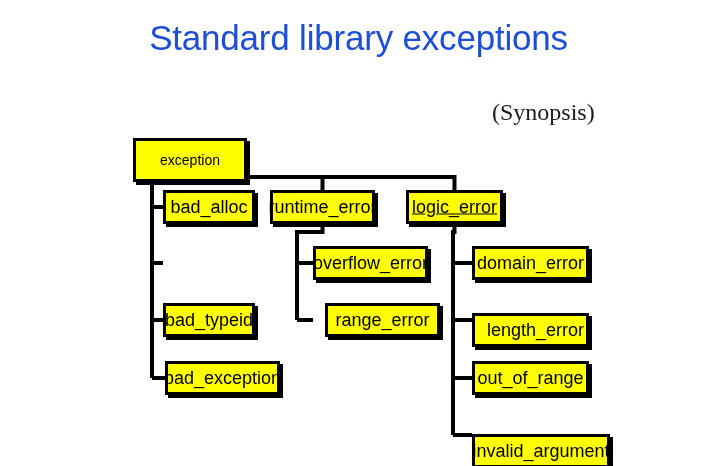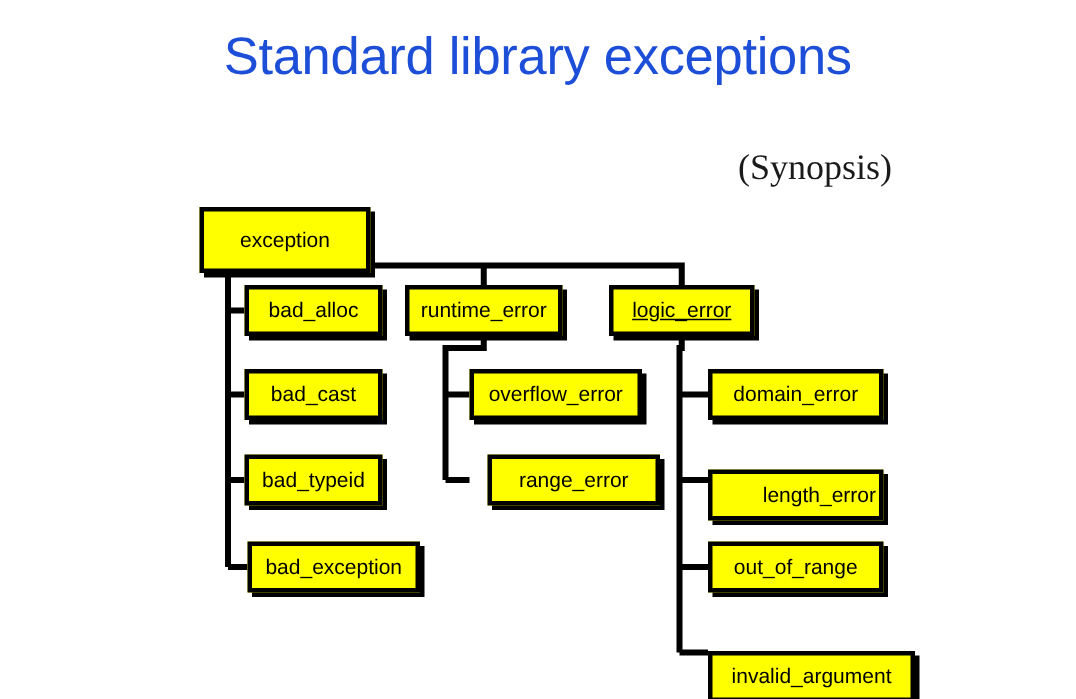--- a/index.html
+++ b/index.html
@@ -66,21 +66,21 @@
     position: absolute;
     box-sizing: border-box;
     background: #ffff00;
     border: 3px solid #000000;
     box-shadow: 3px 3px 0 0 #000000;
     display: flex;
     align-items: center;
     justify-content: center;
     color: #000000;
     font-family: "Liberation Sans", sans-serif;
-    font-size: 14px;
+    font-size: 18px;
     line-height: 1;
     white-space: nowrap;
     z-index: 3;
   }
   .node-label {
     display: block;
     padding: 0 2px;
     transform: translateY(-0.5px);
   }
 </style>
@@ -116,23 +116,20 @@
       </div>
       <div class="node" style="left: 163px; top: 190px; width: 92px; height: 34px;">
         <span class="node-label">bad_alloc</span>
       </div>
       <div class="node" style="left: 270px; top: 190px; width: 105px; height: 34px;">
         <span class="node-label">runtime_error</span>
       </div>
       <div class="node" style="left: 406px; top: 190px; width: 97px; height: 34px; text-decoration: underline;">
         <span class="node-label">logic_error</span>
       </div>
-      <div class="node" style="left: 163px; top: 246px; width: 92px; height: 34px;">
-        <span class="node-label">bad_cast</span>
-      </div>
       <div class="node" style="left: 313px; top: 246px; width: 115px; height: 34px; text-align: right;">
         <span class="node-label">overflow_error</span>
       </div>
       <div class="node" style="left: 163px; top: 303px; width: 92px; height: 34px;">
         <span class="node-label">bad_typeid</span>
       </div>
       <div class="node" style="left: 472px; top: 246px; width: 117px; height: 34px;">
         <span class="node-label">domain_error</span>
       </div>
       <div class="node" style="left: 325px; top: 303px; width: 115px; height: 34px;">

